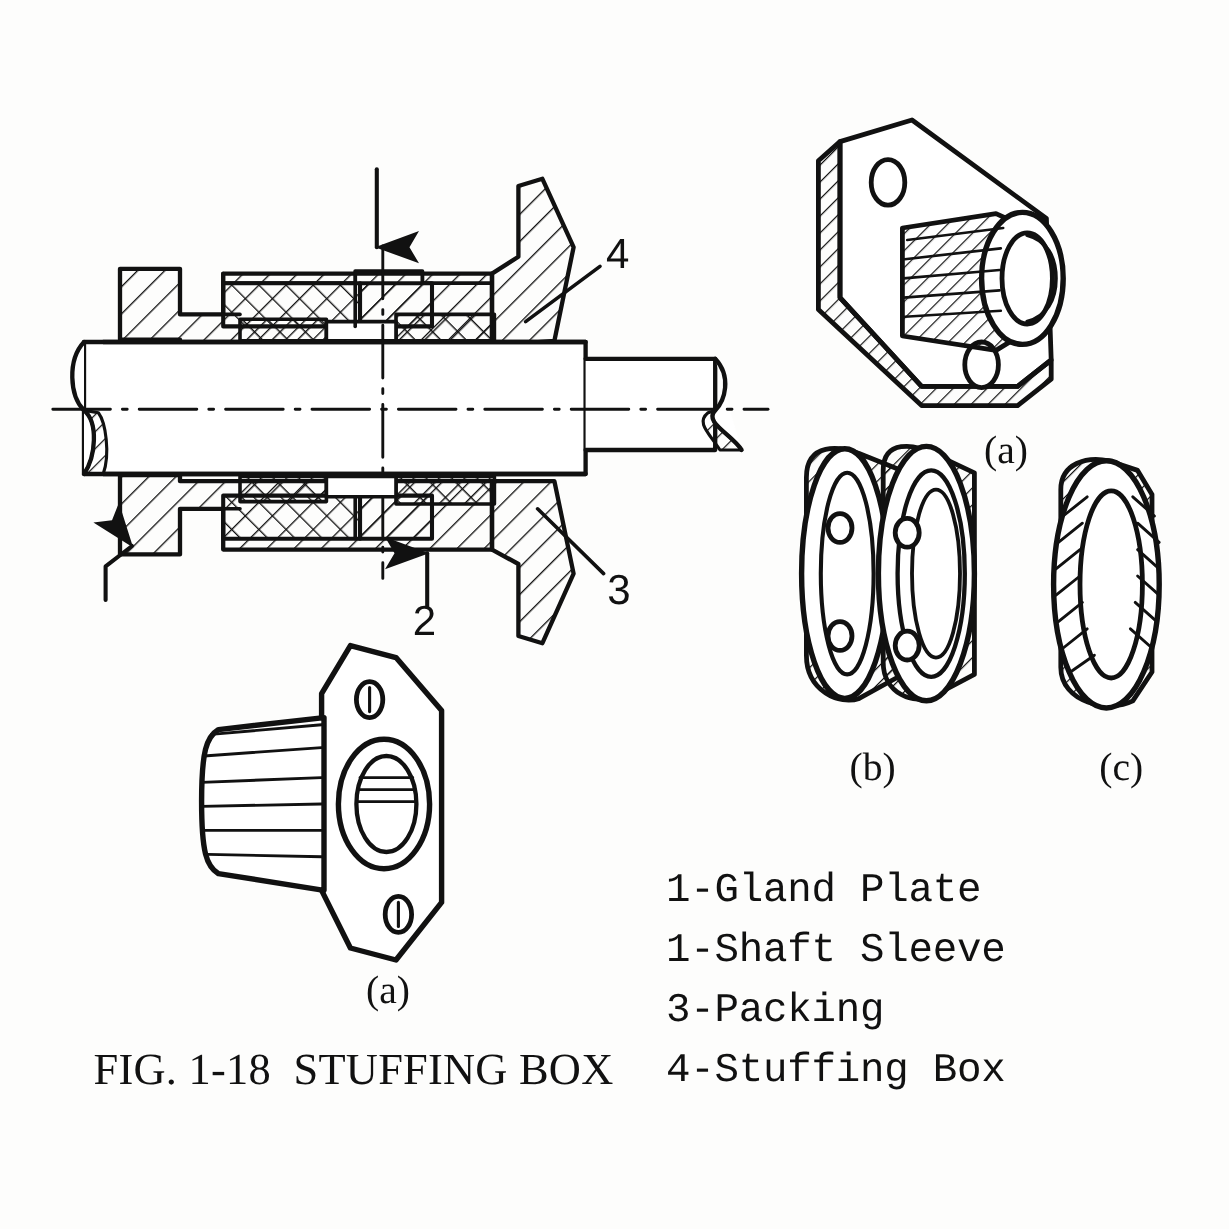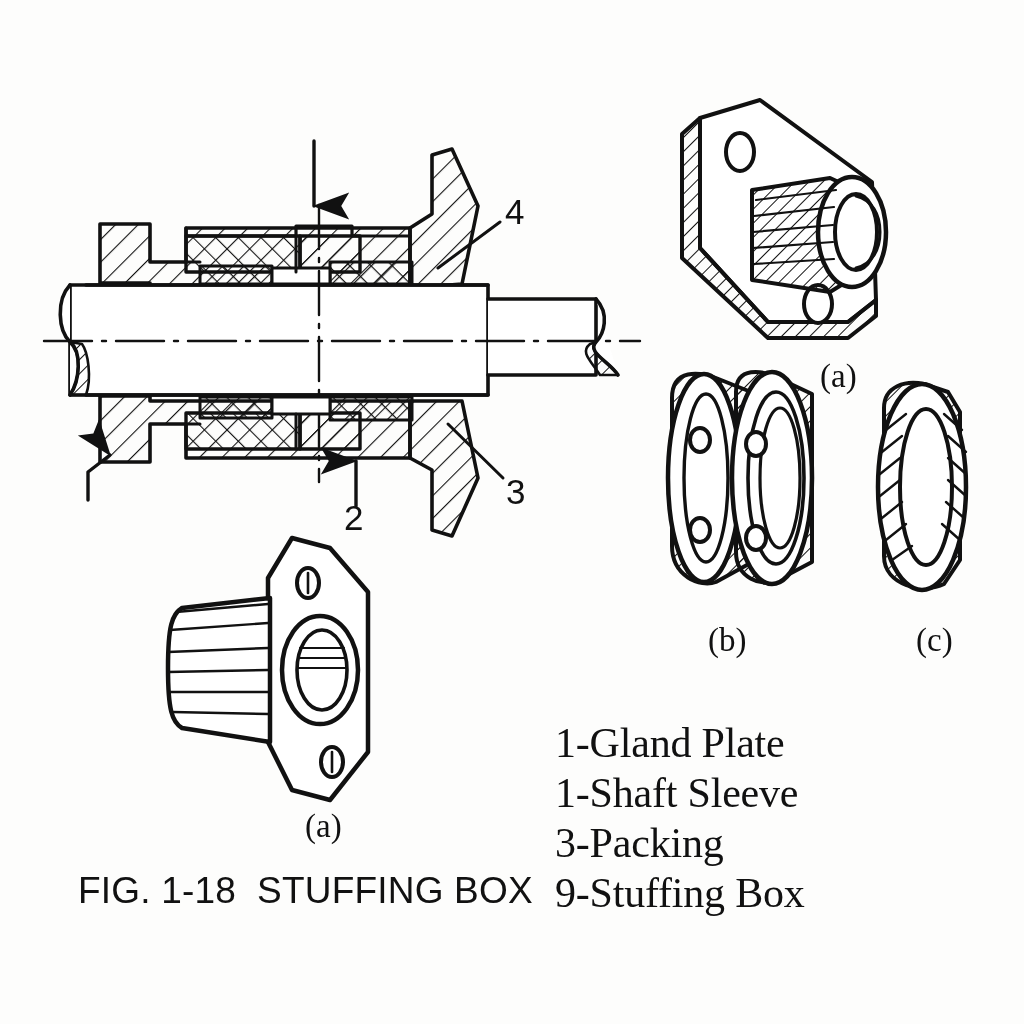--- a/index.html
+++ b/index.html
@@ -3,22 +3,22 @@
 <meta charset="utf-8">
 <style>
   html,body{margin:0;padding:0;background:#fdfdfc;}
   body{width:1024px;height:1024px;overflow:hidden;
        font-family:"Liberation Sans",sans-serif;color:#111;}
   #stage{position:relative;width:1024px;height:1024px;background:#fdfdfc;}
   svg.layer{position:absolute;left:0;top:0;width:1024px;height:1024px;}
   .txt{position:absolute;white-space:pre;color:#111;}
   .callout{font-family:"Liberation Sans",sans-serif;font-size:35px;font-weight:400;}
   .viewlabel{font-family:"Liberation Serif",serif;font-size:33px;}
-  .legend-item{font-family:Liberation Serif, serif;font-size:42px;letter-spacing:-0.2px;}
-  .caption{font-family:Liberation Sans, sans-serif;font-size:37px;letter-spacing:0.2px;}
+  .legend-item{font-family:Liberation Mono, monospace;font-size:34px;letter-spacing:-0.2px;}
+  .caption{font-family:Liberation Serif, serif;font-size:37px;letter-spacing:0.2px;}
 </style>
 </head>
 <body>
 
 <div id="stage">
 
   <svg class="layer" viewBox="0 0 1024 1024">
     <defs>
 
       <pattern id="hatchA" width="16" height="16" patternUnits="userSpaceOnUse" patternTransform="rotate(45)">
@@ -200,18 +200,18 @@
 
   <div class="txt viewlabel" style="left:820px;top:358px;">(a)</div>
   <div class="txt viewlabel" style="left:708px;top:622px;">(b)</div>
   <div class="txt viewlabel" style="left:916px;top:622px;">(c)</div>
   <div class="txt viewlabel" style="left:305px;top:808px;">(a)</div>
 
   <div style="position:absolute;left:555px;top:718px;">
     <div class="legend-item" style="height:50px;line-height:50px;">1-Gland Plate</div>
     <div class="legend-item" style="height:50px;line-height:50px;">1-Shaft Sleeve</div>
     <div class="legend-item" style="height:50px;line-height:50px;">3-Packing</div>
-    <div class="legend-item" style="height:50px;line-height:50px;">9-Stuffing Box</div>
+    <div class="legend-item" style="height:50px;line-height:50px;">4-Stuffing Box</div>
   </div>
 
   <div class="txt caption" style="left:78px;top:870px;">FIG. 1-18  STUFFING BOX</div>
 
 </div>
 
 </body></html>

